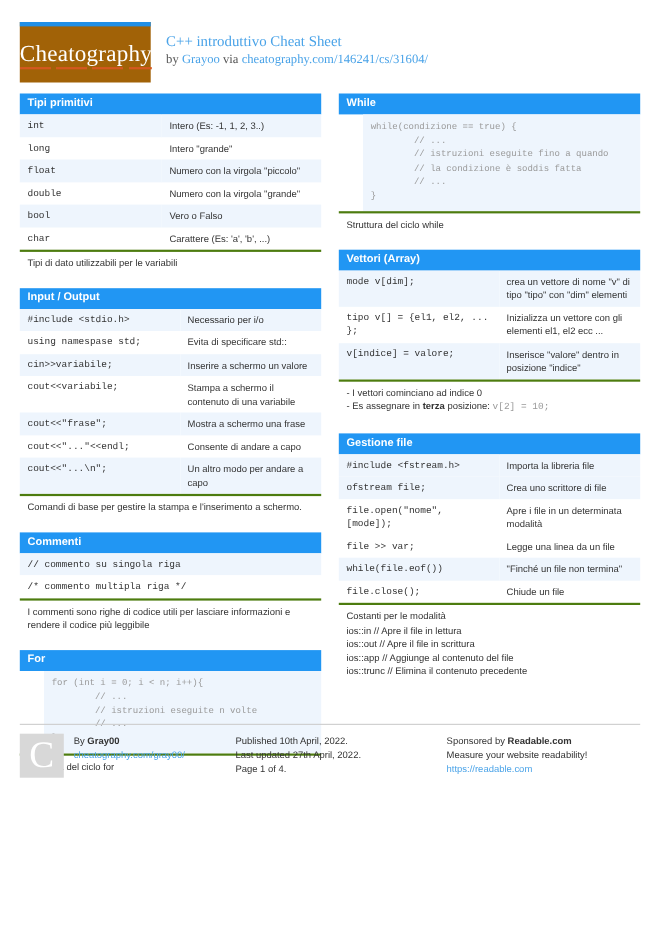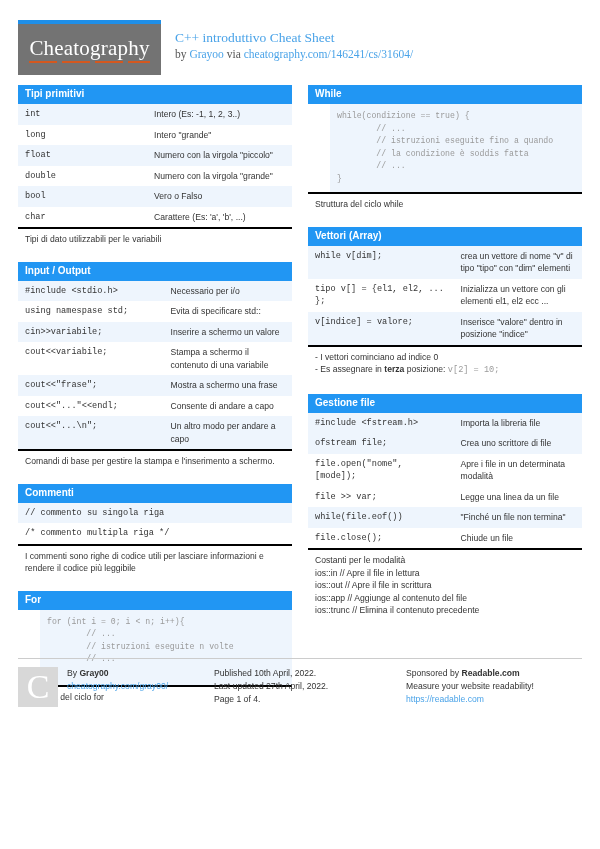--- a/index.html
+++ b/index.html
@@ -22,28 +22,27 @@
     padding: 20px 18px 0 18px;
   }
 
   
   .header {
     display: flex;
     align-items: flex-start;
     height: 58px;
   }
   .logo-box {
-    width: 143px;
+    width: 119px;
     height: 55px;
-    background: #737373;
+    background: #a16207;
     border-top: 4px solid #1f8fe8;
     box-sizing: border-box;
     display: flex;
     align-items: center;
-    justify-content: center;
     flex: none;
   }
   .logo-word {
     font-family: "Liberation Serif", serif;
     font-size: 21px;
     color: #ffffff;
     letter-spacing: .2px;
     position: relative;
     padding-bottom: 2px;
     white-space: nowrap;
@@ -133,21 +132,21 @@
   .codeblock {
     background: #eef5fd;
     padding: 6px 7px 7px 7px;
     white-space: pre;
     line-height: 12.5px;
     font-size: 8.2px;
   }
 
   
   .caption {
-    border-top: 2px solid #000000;
+    border-top: 2px solid #4d7c0f;
     padding: 4px 7px 5px 7px;
     font-size: 8.6px;
     line-height: 12.5px;
     color: #333333;
     background: #ffffff;
   }
   .caption.multi { padding-bottom: 6px; }
   .caption b { font-weight: bold; }
   .caption .mono {
     font-family: Liberation Mono, monospace;
@@ -317,21 +316,21 @@
         // ...
 }</div>
         <div class="caption">Struttura del ciclo while</div>
       </div>
 
       <div class="block">
         <div class="block-title">Vettori (Array)</div>
         <table class="tbl">
           <tbody>
               <tr class="stripe">
-            <td class="code c-mid">while v[dim];</td>
+            <td class="code c-mid">mode v[dim];</td>
             <td class="desc">crea un vettore di nome "v" di tipo "tipo" con "dim" elementi</td>
           </tr>
           <tr class="plain">
             <td class="code c-mid">tipo v[] = {el1, el2, ... };</td>
             <td class="desc">Inizializza un vettore con gli elementi el1, el2 ecc ...</td>
           </tr>
           <tr class="stripe">
             <td class="code c-mid">v[indice] = valore;</td>
             <td class="desc">Inserisce "valore" dentro in posizione "indice"</td>
           </tr>

